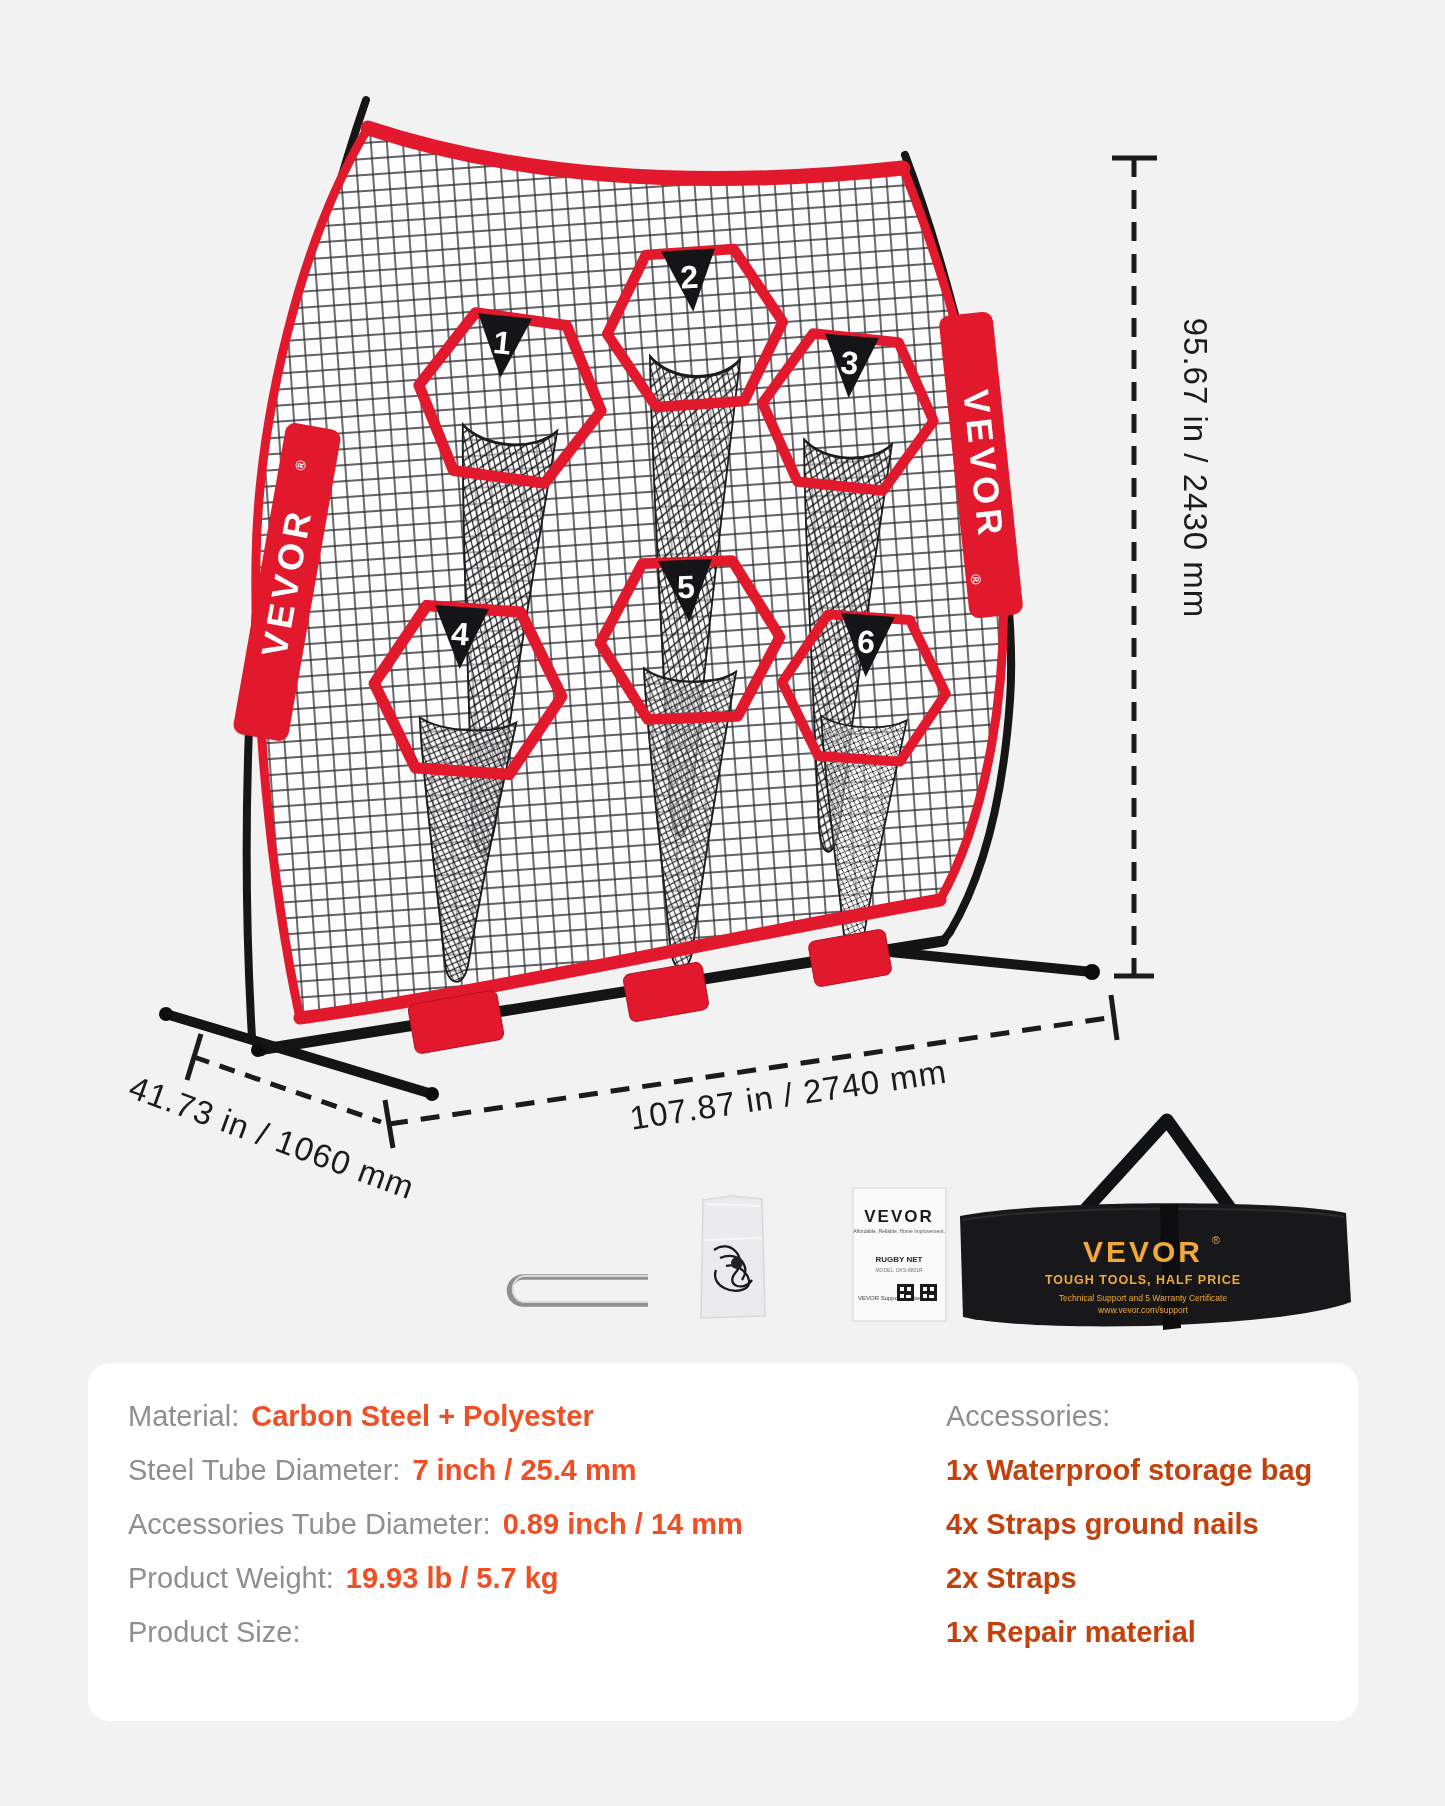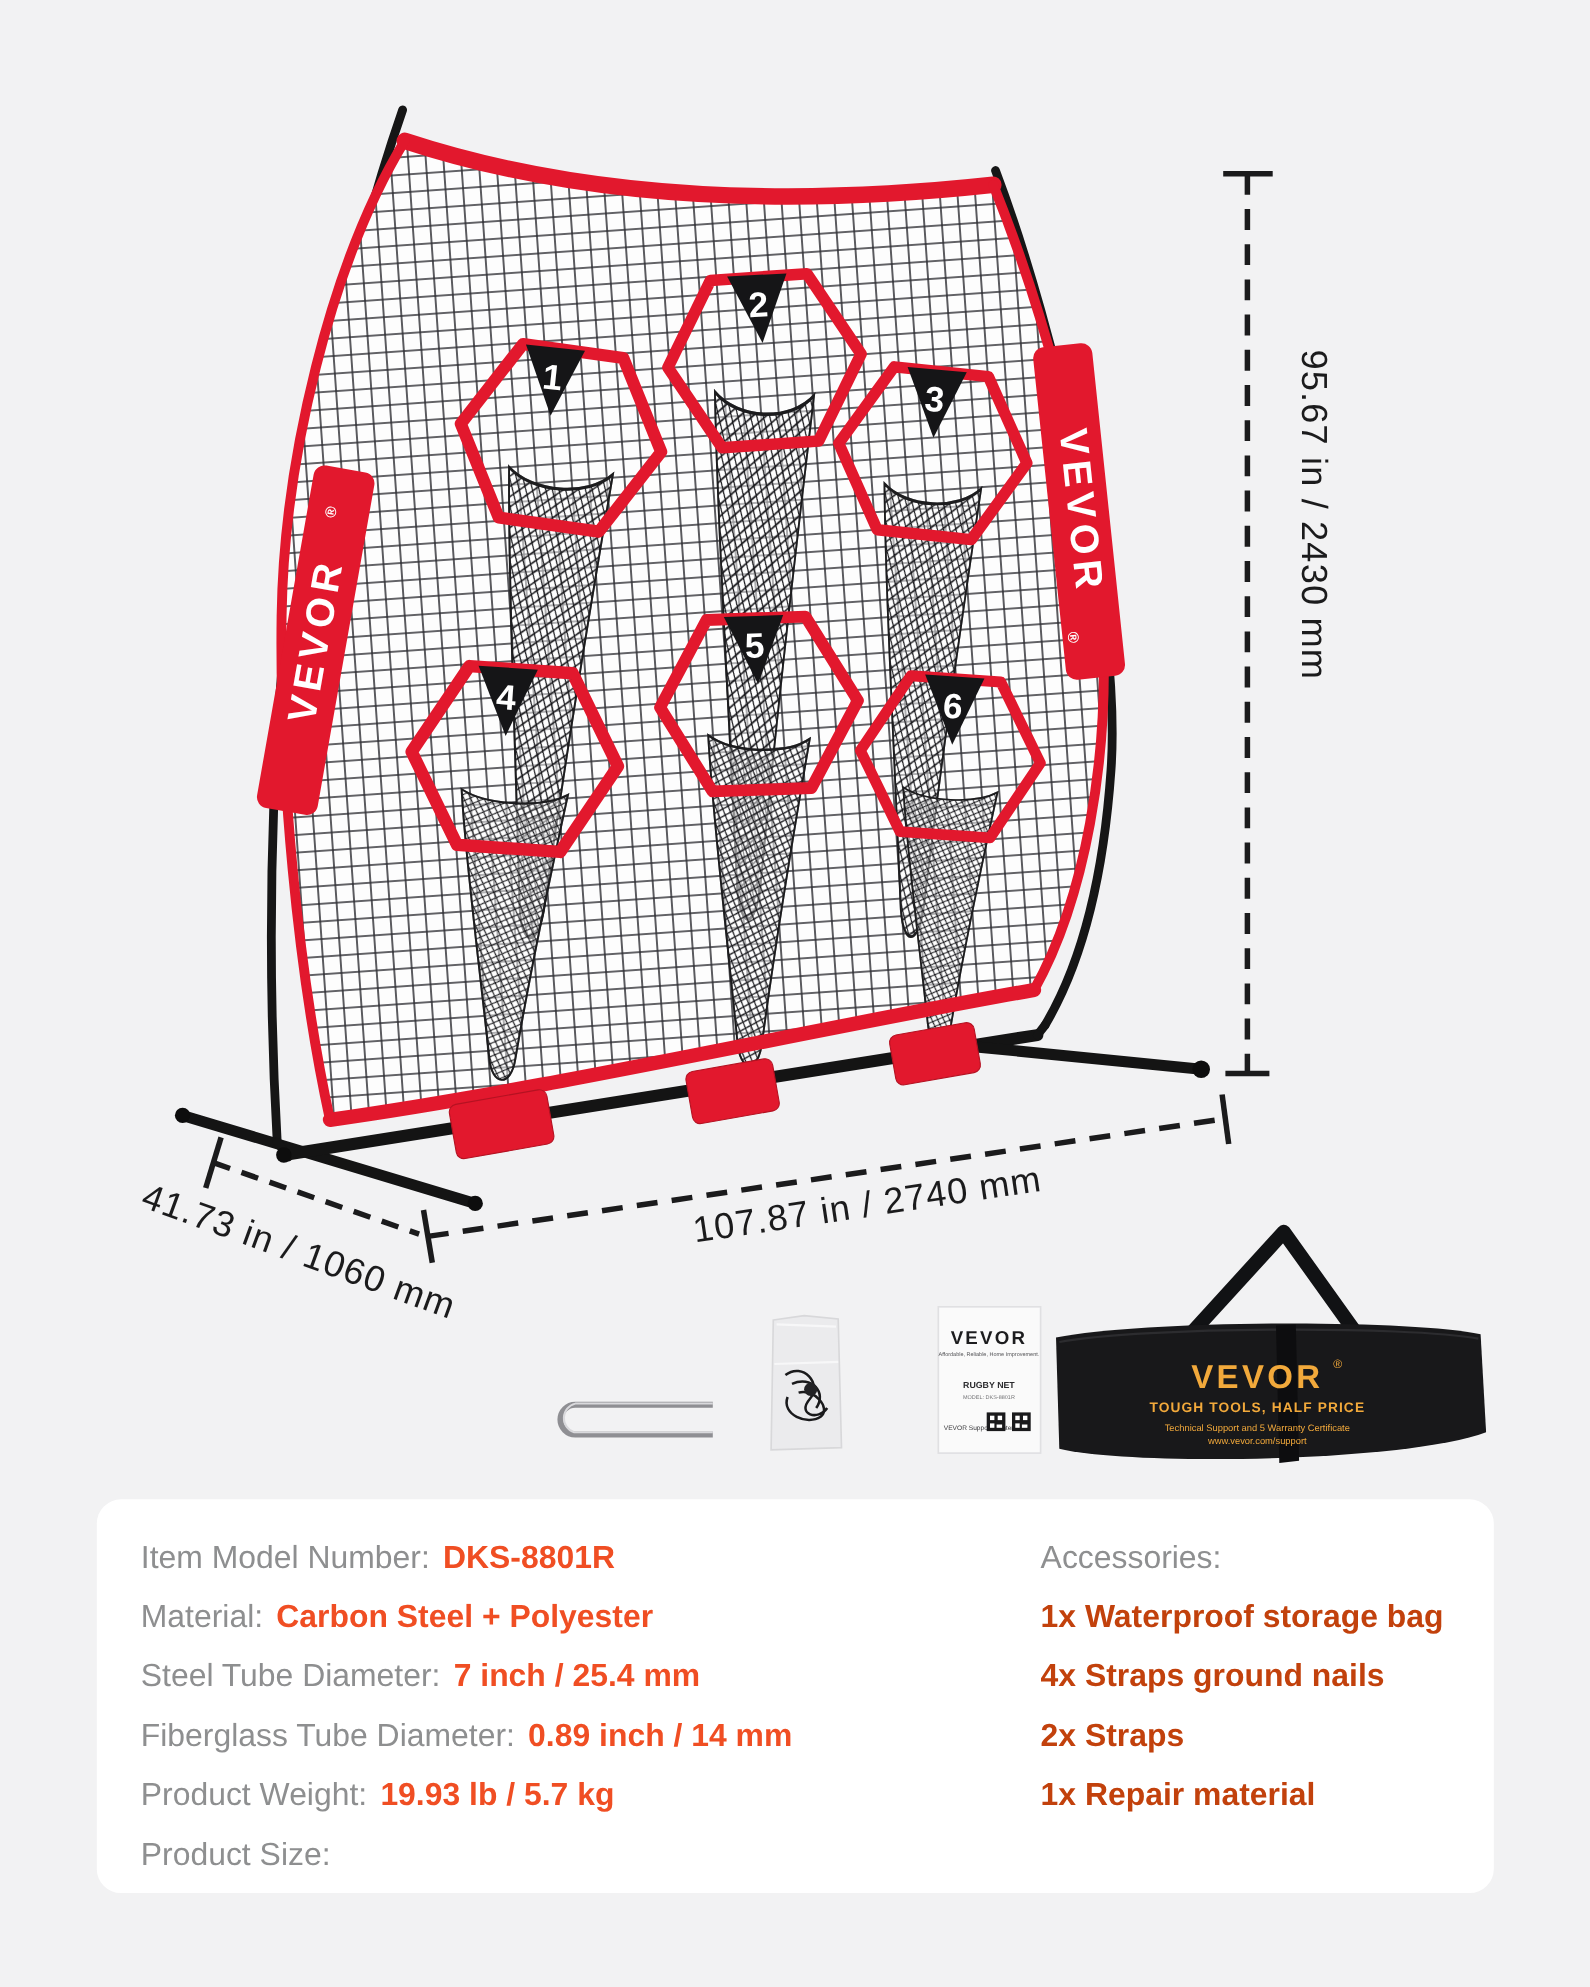--- a/index.html
+++ b/index.html
@@ -216,33 +216,29 @@
     <text x="1212" y="1244" font-size="11" fill="#f2a93b">®</text>
     <text x="1143" y="1284" text-anchor="middle" font-size="12.5" font-weight="bold" letter-spacing="1" fill="#f2a93b">TOUGH TOOLS, HALF PRICE</text>
     <text x="1143" y="1301" text-anchor="middle" font-size="8.5" fill="#f2a93b">Technical Support and 5 Warranty Certificate</text>
     <text x="1143" y="1313" text-anchor="middle" font-size="8.5" fill="#f2a93b">www.vevor.com/support</text>
   </g>
 </svg>
 
 <div class="spec-panel">
   <div class="spec-col left">
     <div class="spec-row">
-      <span class="spec-label">Item Model Number:</span>
-      <span class="spec-value">DKS-8801R</span>
-    </div>
-    <div class="spec-row">
       <span class="spec-label">Material:</span>
       <span class="spec-value">Carbon Steel + Polyester</span>
     </div>
     <div class="spec-row">
       <span class="spec-label">Steel Tube Diameter:</span>
       <span class="spec-value">7 inch / 25.4 mm</span>
     </div>
     <div class="spec-row">
-      <span class="spec-label">Fiberglass Tube Diameter:</span>
+      <span class="spec-label">Accessories Tube Diameter:</span>
       <span class="spec-value">0.89 inch / 14 mm</span>
     </div>
     <div class="spec-row">
       <span class="spec-label">Product Weight:</span>
       <span class="spec-value">19.93 lb / 5.7 kg</span>
     </div>
     <div class="spec-row">
       <span class="spec-label">Product Size:</span>
     </div>
   </div>

